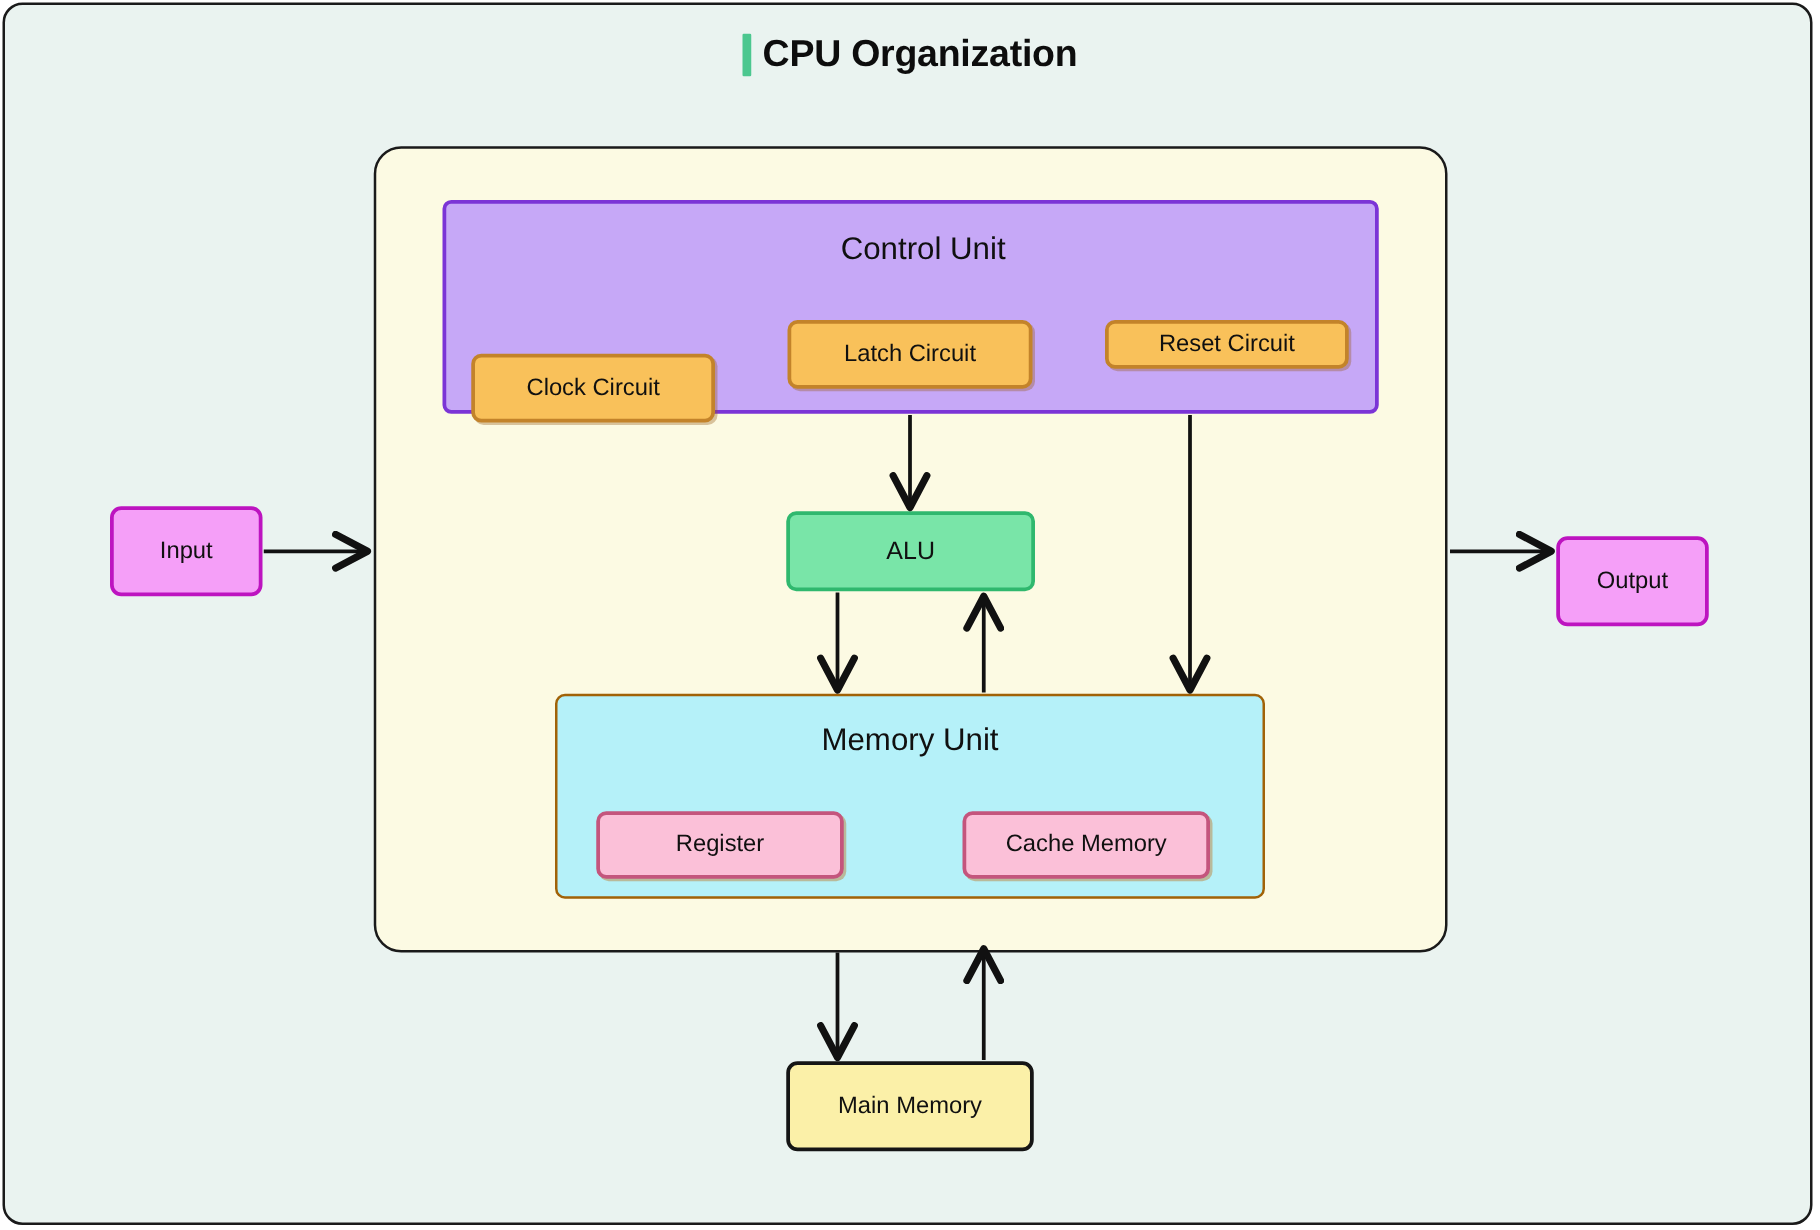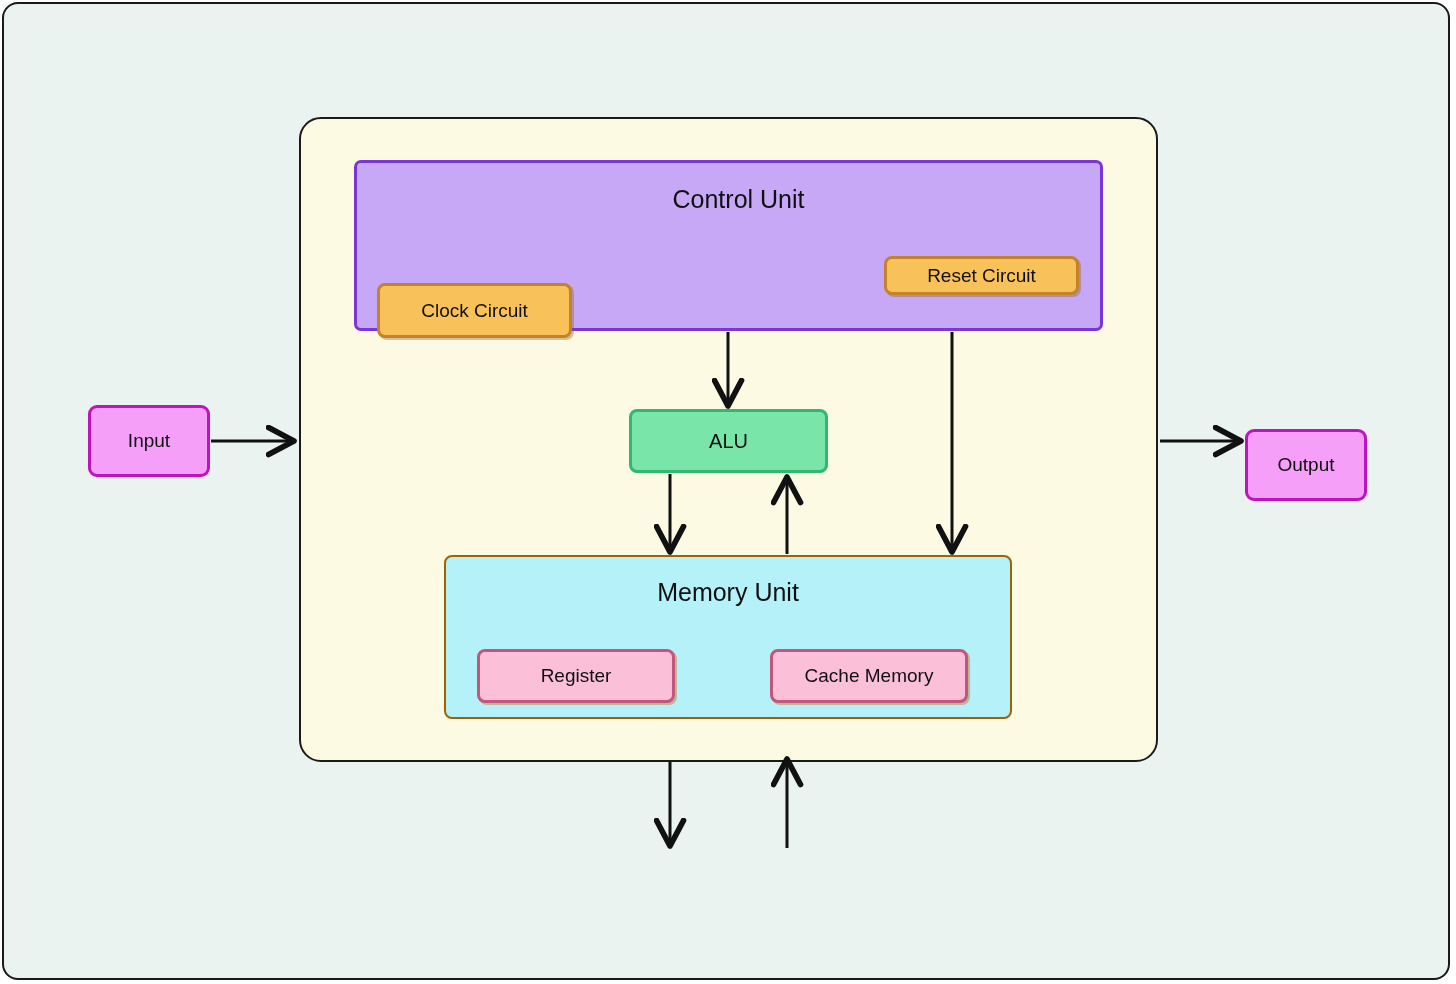--- a/index.html
+++ b/index.html
@@ -193,30 +193,37 @@
     pointer-events: none;
   }
 </style>
 </head>
 <body>
 
 <div id="canvas">
 
   <div id="frame"></div>
 
+  <div id="title-wrap">
+    <div id="title-accent"></div>
+    <div id="title-text">CPU Organization</div>
+  </div>
 
   <div class="box" id="cpu-container"></div>
 
   <div class="box" id="control-unit">
     <div id="control-unit-label">Control Unit</div>
   </div>
 
   <div class="box circuit-box" id="clock-circuit">
     <span>Clock Circuit</span>
   </div>
+  <div class="box circuit-box" id="latch-circuit">
+    <span>Latch Circuit</span>
+  </div>
   <div class="box circuit-box" id="reset-circuit">
     <span>Reset Circuit</span>
   </div>
 
   <div class="box" id="alu">
     <span>ALU</span>
   </div>
 
   <div class="box" id="memory-unit">
     <div id="memory-unit-label">Memory Unit</div>
@@ -228,20 +235,23 @@
     <span>Cache Memory</span>
   </div>
 
   <div class="box" id="input-box">
     <span>Input</span>
   </div>
   <div class="box" id="output-box">
     <span>Output</span>
   </div>
 
+  <div class="box" id="main-memory">
+    <span>Main Memory</span>
+  </div>
 
   <svg id="arrows" viewBox="0 0 1456 984">
     <defs>
       <marker id="ah" markerWidth="11" markerHeight="11" refX="8.5" refY="5.5" orient="auto" markerUnits="strokeWidth">
         <path d="M1,1 L9.5,5.5 L1,10" fill="none" stroke="#111111" stroke-width="1.9" stroke-linecap="round" stroke-linejoin="round"></path>
       </marker>
     </defs>
 
     <line x1="211" y1="441" x2="291" y2="441" stroke="#111111" stroke-width="3" marker-end="url(#ah)"></line>
 

